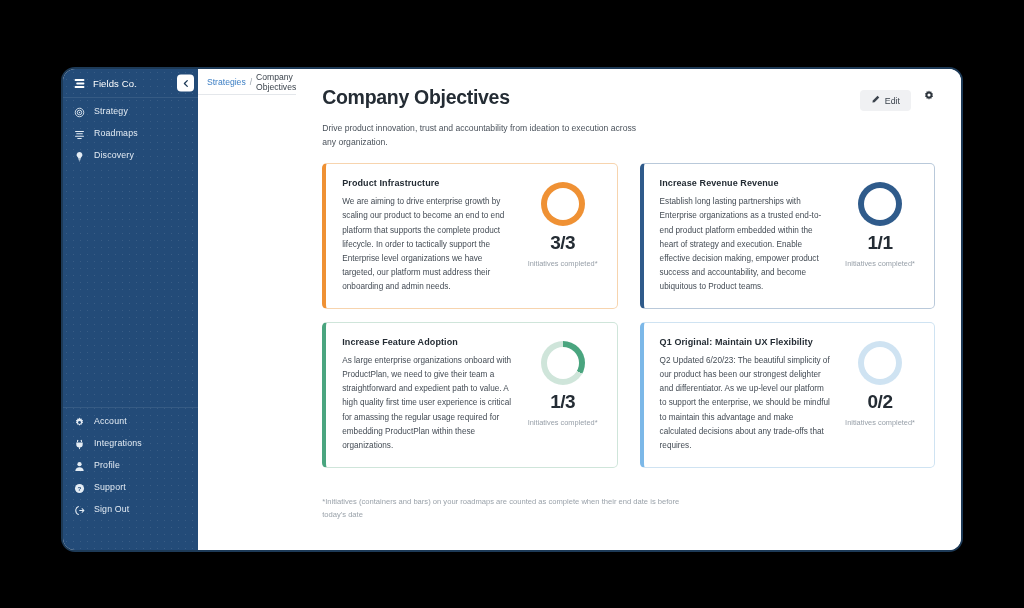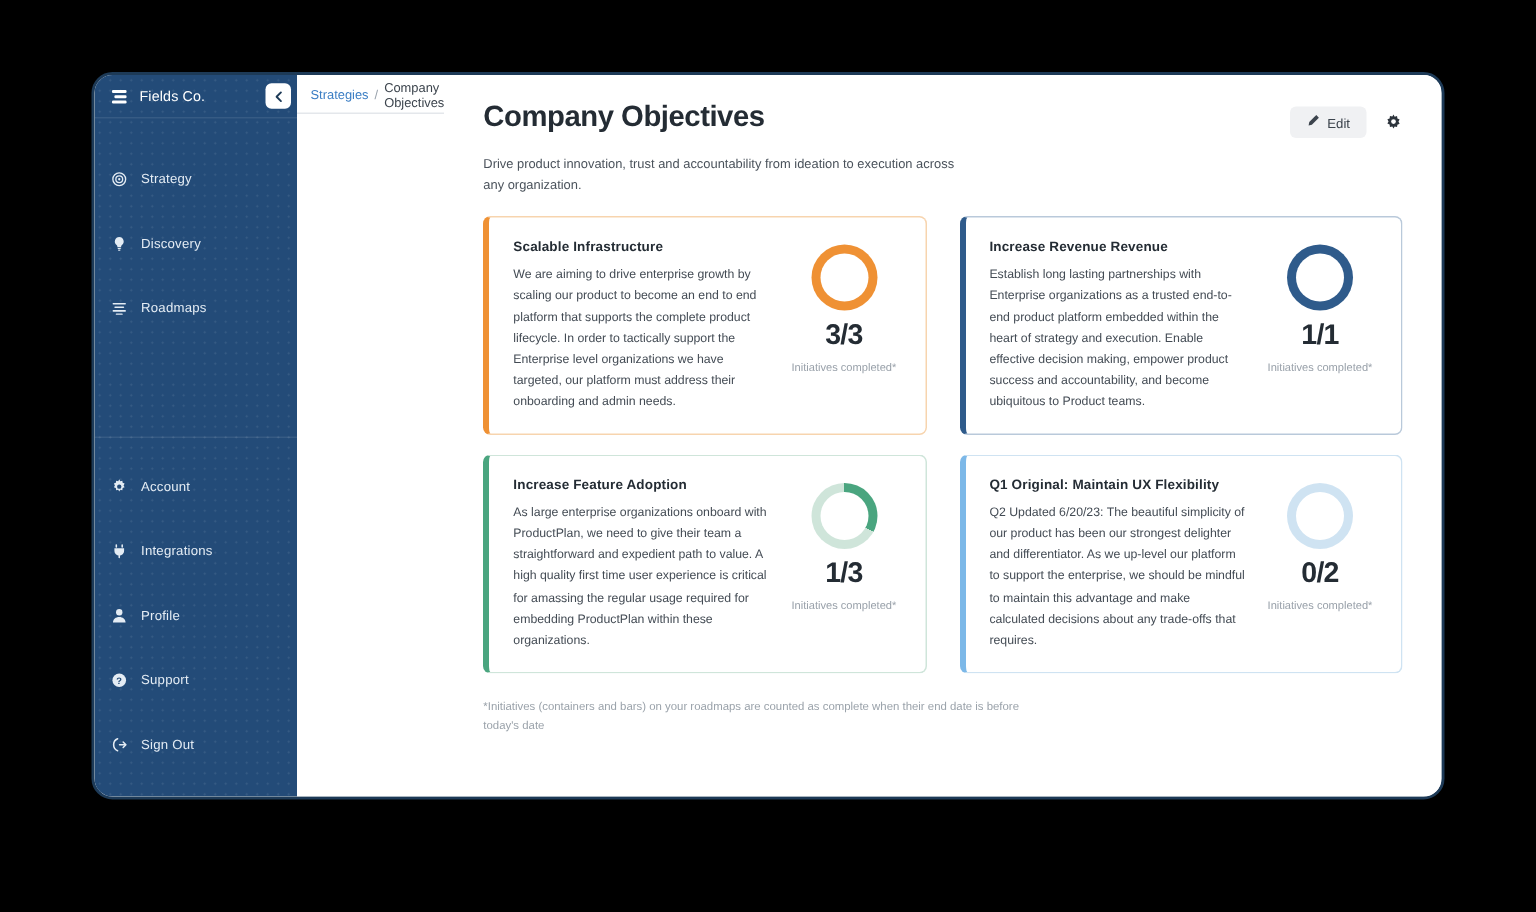--- a/index.html
+++ b/index.html
@@ -9,21 +9,21 @@
     height: 608px;
     background: #000000;
     font-family: "Liberation Sans", sans-serif;
     overflow: hidden;
   }
 
   
   #app-window {
     position: absolute;
     left: 61px;
-    top: 48px;
+    top: 67px;
     width: 902px;
     height: 485px;
     border-radius: 14px;
     background: #ffffff;
     border: 2px solid #1d3a57;
     display: flex;
     overflow: hidden;
     box-shadow: 0 2px 14px rgba(0,0,0,0.5);
   }
 
@@ -79,28 +79,26 @@
   .nav-bottom::before {
     content: "";
     display: block;
     height: 1px;
     background: rgba(255,255,255,0.09);
     margin: 0 0 8px 0;
   }
 
   .nav-item {
     display: flex;
-    align-items: center;
     height: 22px;
     padding: 0 10px;
     cursor: pointer;
     color: #e4ecf4;
     font-size: 8.8px;
     letter-spacing: 0.15px;
-    margin-top: 21px;
   }
   .nav-icon {
     width: 13px;
     flex: 0 0 13px;
     height: 13px;
     margin-right: 8px;
     display: flex;
     align-items: center;
     justify-content: center;
   }
@@ -141,21 +139,21 @@
     justify-content: space-between;
   }
   #page-title {
     font-size: 19.5px;
     font-weight: bold;
     color: #242c34;
     letter-spacing: -0.3px;
   }
   .title-actions {
     display: flex;
-    align-items: center;
+    align-items: flex-start;
     gap: 12px;
     padding-top: 4px;
   }
   #edit-button {
     display: flex;
     align-items: center;
     gap: 5px;
     background: #f0f1f3;
     border: none;
     border-radius: 4px;
@@ -244,21 +242,21 @@
   }
   .metric-label {
     margin-top: 6px;
     font-size: 7.4px;
     line-height: 1.55;
     color: #98a0a9;
     text-align: center;
   }
 
   #footnote {
-    margin-top: 16px;
+    margin-top: 28px;
     font-size: 7.6px;
     line-height: 1.7;
     color: #9aa2aa;
     max-width: 380px;
   }
 </style>
 </head>
 <body>
 
 <div id="app-window">
@@ -289,38 +287,38 @@
             <circle cx="8" cy="8" r="3.3" fill="none" stroke="#e4ecf4" stroke-width="1.3"></circle>
             <circle cx="8" cy="8" r="1.1" fill="#e4ecf4"></circle>
           </svg>
         </span>
         <span class="nav-label">Strategy</span>
       </div>
 
       <div class="nav-item">
         <span class="nav-icon">
           <svg width="11" height="11" viewBox="0 0 16 16">
-            <path d="M8 1.5a4.3 4.3 0 0 0-2.6 7.7c.5.4.8 1 .8 1.6v.5h3.6v-.5c0-.6.3-1.2.8-1.6A4.3 4.3 0 0 0 8 1.5z" fill="#e4ecf4"></path>
-            <rect x="6.4" y="12.1" width="3.2" height="1.15" rx="0.55" fill="#e4ecf4"></rect>
-            <rect x="6.9" y="13.8" width="2.2" height="1" rx="0.5" fill="#e4ecf4"></rect>
-          </svg>
-        </span>
-        <span class="nav-label">Discovery</span>
-      </div>
-
-      <div class="nav-item">
-        <span class="nav-icon">
-          <svg width="11" height="11" viewBox="0 0 16 16">
             <rect x="1.5" y="2.8" width="13" height="1.5" rx="0.75" fill="#e4ecf4"></rect>
             <rect x="3.2" y="6.3" width="9.6" height="1.5" rx="0.75" fill="#e4ecf4"></rect>
             <rect x="1.5" y="9.8" width="13" height="1.5" rx="0.75" fill="#e4ecf4"></rect>
             <rect x="4.6" y="13.1" width="6.8" height="1.3" rx="0.65" fill="#e4ecf4"></rect>
           </svg>
         </span>
         <span class="nav-label">Roadmaps</span>
+      </div>
+
+      <div class="nav-item">
+        <span class="nav-icon">
+          <svg width="11" height="11" viewBox="0 0 16 16">
+            <path d="M8 1.5a4.3 4.3 0 0 0-2.6 7.7c.5.4.8 1 .8 1.6v.5h3.6v-.5c0-.6.3-1.2.8-1.6A4.3 4.3 0 0 0 8 1.5z" fill="#e4ecf4"></path>
+            <rect x="6.4" y="12.1" width="3.2" height="1.15" rx="0.55" fill="#e4ecf4"></rect>
+            <rect x="6.9" y="13.8" width="2.2" height="1" rx="0.5" fill="#e4ecf4"></rect>
+          </svg>
+        </span>
+        <span class="nav-label">Discovery</span>
       </div>
 
 
     </div>
 
     <div class="nav-bottom">
       <div class="nav-item">
         <span class="nav-icon">
           <svg width="11" height="11" viewBox="0 0 16 16">
             <path d="M8 0.8l1 1.8 2-.5.3 2 1.9.8-1 1.8 1 1.8-1.9.8-.3 2-2-.5-1 1.8-1-1.8-2 .5-.3-2-1.9-.8 1-1.8-1-1.8 1.9-.8.3-2 2 .5z" fill="#e4ecf4"></path>
@@ -404,21 +402,21 @@
           </span>
         </div>
       </div>
 
       <p id="page-subtitle">Drive product innovation, trust and accountability from ideation to execution across any organization.</p>
 
       <div id="card-grid">
 
         <div class="obj-card" style="border-color: rgb(247, 212, 174) rgb(247, 212, 174) rgb(247, 212, 174) rgb(239, 145, 52);">
           <div class="card-text">
-            <div class="card-title">Scalable Infrastructure</div>
+            <div class="card-title">Product Infrastructure</div>
             <div class="card-desc">We are aiming to drive enterprise growth by scaling our product to become an end to end platform that supports the complete product lifecycle. In order to tactically support the Enterprise level organizations we have targeted, our platform must address their onboarding and admin needs.</div>
           </div>
           <div class="card-metric">
             <span class="donut" style="background: conic-gradient(rgb(239, 145, 52) 0deg, rgb(239, 145, 52) 360deg, rgb(247, 212, 174) 360deg, rgb(247, 212, 174) 360deg);"></span>
             <div class="metric-value">3/3</div>
             <div class="metric-label">Initiatives completed*</div>
           </div>
         </div>
 
         <div class="obj-card" style="border-color: rgb(185, 201, 218) rgb(185, 201, 218) rgb(185, 201, 218) rgb(47, 91, 139);">

